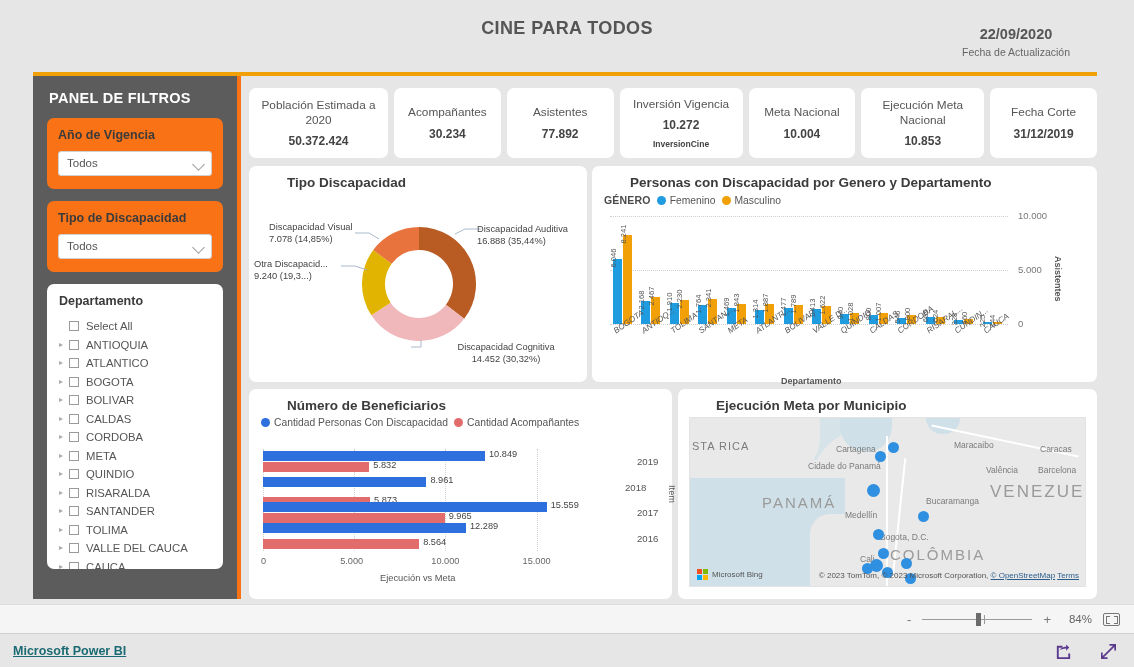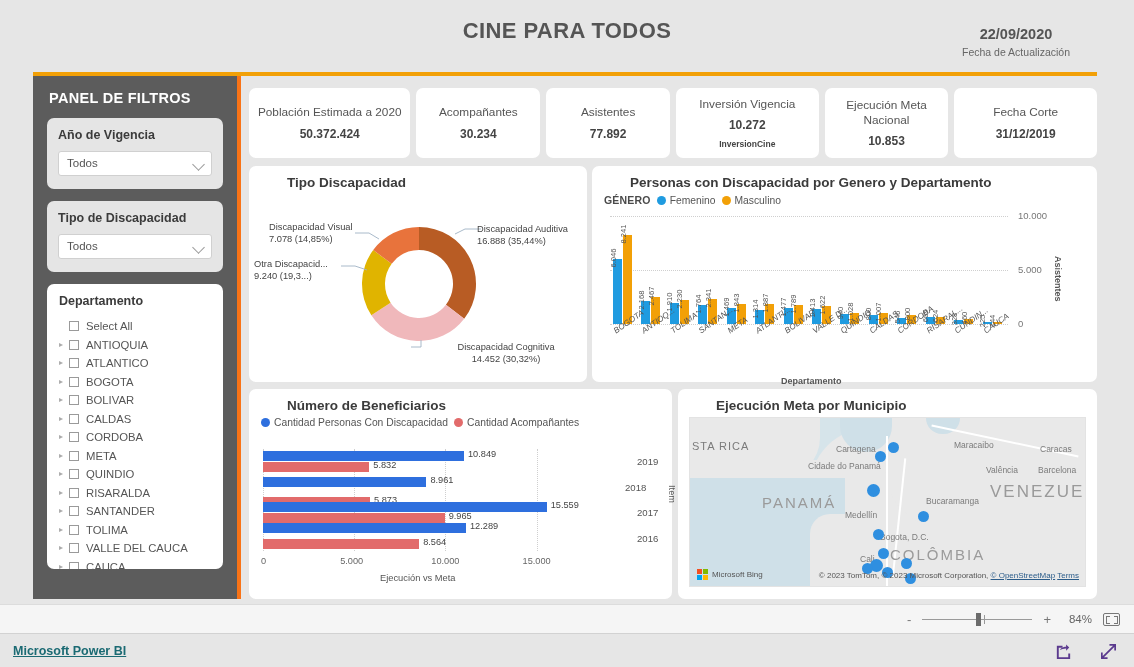--- a/index.html
+++ b/index.html
@@ -8,21 +8,21 @@
     font-family:"Liberation Sans", sans-serif;
     background:#e6e6e6; color:#3b3b3b;
     -webkit-font-smoothing:antialiased;
   }
   .page { position:relative; width:1134px; height:667px; background:#e6e6e6; }
 
   
   .header { position:absolute; left:0; top:0; width:1134px; height:62px; }
   .title-main {
     position:absolute; left:0; top:18px; width:1134px; text-align:center;
-    font-size:22px; font-weight:bold; color:#555; letter-spacing:.4px;
+    font-size:18px; font-weight:bold; color:#555; letter-spacing:.4px;
   }
   .title-sub {
     position:absolute; left:0; top:48px; width:1134px; text-align:center;
     font-size:15px; color:#666; font-weight:400;
   }
   .date-box { position:absolute; right:28px; top:26px; text-align:center; width:180px; }
   .date-value { font-size:14.5px; font-weight:bold; color:#555; }
   .date-label { font-size:10.5px; color:#666; margin-top:4px; }
 
   .accent-bar {
@@ -31,21 +31,21 @@
 
   
   .filters {
     position:absolute; left:33px; top:76px; width:208px; height:523px;
     background:#5c5c5c; border-right:4px solid #f97316;
   }
   .filters-title {
     color:#fff; font-size:14.5px; font-weight:bold; padding:14px 0 0 16px; letter-spacing:.3px;
   }
   .filter-card {
-    background:#e5e5e5; border-radius:7px; margin:12px 14px 0 14px; padding:10px 11px 13px 11px;
+    background:#f97316; border-radius:7px; margin:12px 14px 0 14px; padding:10px 11px 13px 11px;
   }
   .filter-label { font-size:12.5px; font-weight:bold; color:#3b3b3b; margin-bottom:9px; }
   .filter-select {
     position:relative; border:1px solid #d0d0d0; border-radius:3px;
     height:25px; line-height:23px; padding-left:8px; font-size:11.5px; color:#555;
     background:#fff;
   }
   .chev {
     position:absolute; right:8px; top:8px; width:9px; height:9px;
     border-right:1.4px solid #999; border-bottom:1.4px solid #999;
@@ -287,20 +287,24 @@
         <div class="kpi-value">30.234</div>
       </div>
       <div class="kpi">
         <div class="kpi-label">Asistentes</div>
         <div class="kpi-value">77.892</div>
       </div>
       <div class="kpi">
         <div class="kpi-label">Inversión Vigencia</div>
         <div class="kpi-value">10.272</div>
         <div class="kpi-sub">InversionCine</div>
+      </div>
+      <div class="kpi">
+        <div class="kpi-label">Meta Nacional</div>
+        <div class="kpi-value">10.004</div>
       </div>
       <div class="kpi">
         <div class="kpi-label">Ejecución Meta Nacional</div>
         <div class="kpi-value">10.853</div>
       </div>
       <div class="kpi">
         <div class="kpi-label">Fecha Corte</div>
         <div class="kpi-value">31/12/2019</div>
       </div>
     </div>
@@ -517,21 +521,21 @@
         <span class="dot" style="background:#E26B6B"></span>
         <span>Cantidad Acompañantes</span>
       </span>
     </div>
     <div id="bene-plot" style="position: absolute; left: 0px; top: 0px; width: 100%; height: 100%;">
         <div style="position:absolute;left:14px;top:60px;width:310px;height:102px;">
           <div class="vgrid" style="left:0px;"></div>
           <div class="vgrid" style="left:91.1764705882353px;"></div>
           <div class="vgrid" style="left:182.3529411764706px;"></div>
           <div class="vgrid" style="left:273.52941176470586px;"></div>
-          <div class="hrow" style="top:2px; width:201px;text-decoration:underline;">
+          <div class="hrow" style="top:2px; width:222px;text-decoration:underline;">
             <div class="hbar" style="width:100%;background:#2E6FDE"></div>
             <span class="hlabel">10.849</span>
           </div>
           <div class="hrow" style="top:13px; width:106.34823529411764px;">
             <div class="hbar" style="width:100%;background:#E26B6B"></div>
             <span class="hlabel">5.832</span>
           </div>
           <div class="hrow" style="top:27.5px; width:163.40647058823532px;">
             <div class="hbar" style="width:100%;background:#2E6FDE"></div>
             <span class="hlabel">8.961</span>

